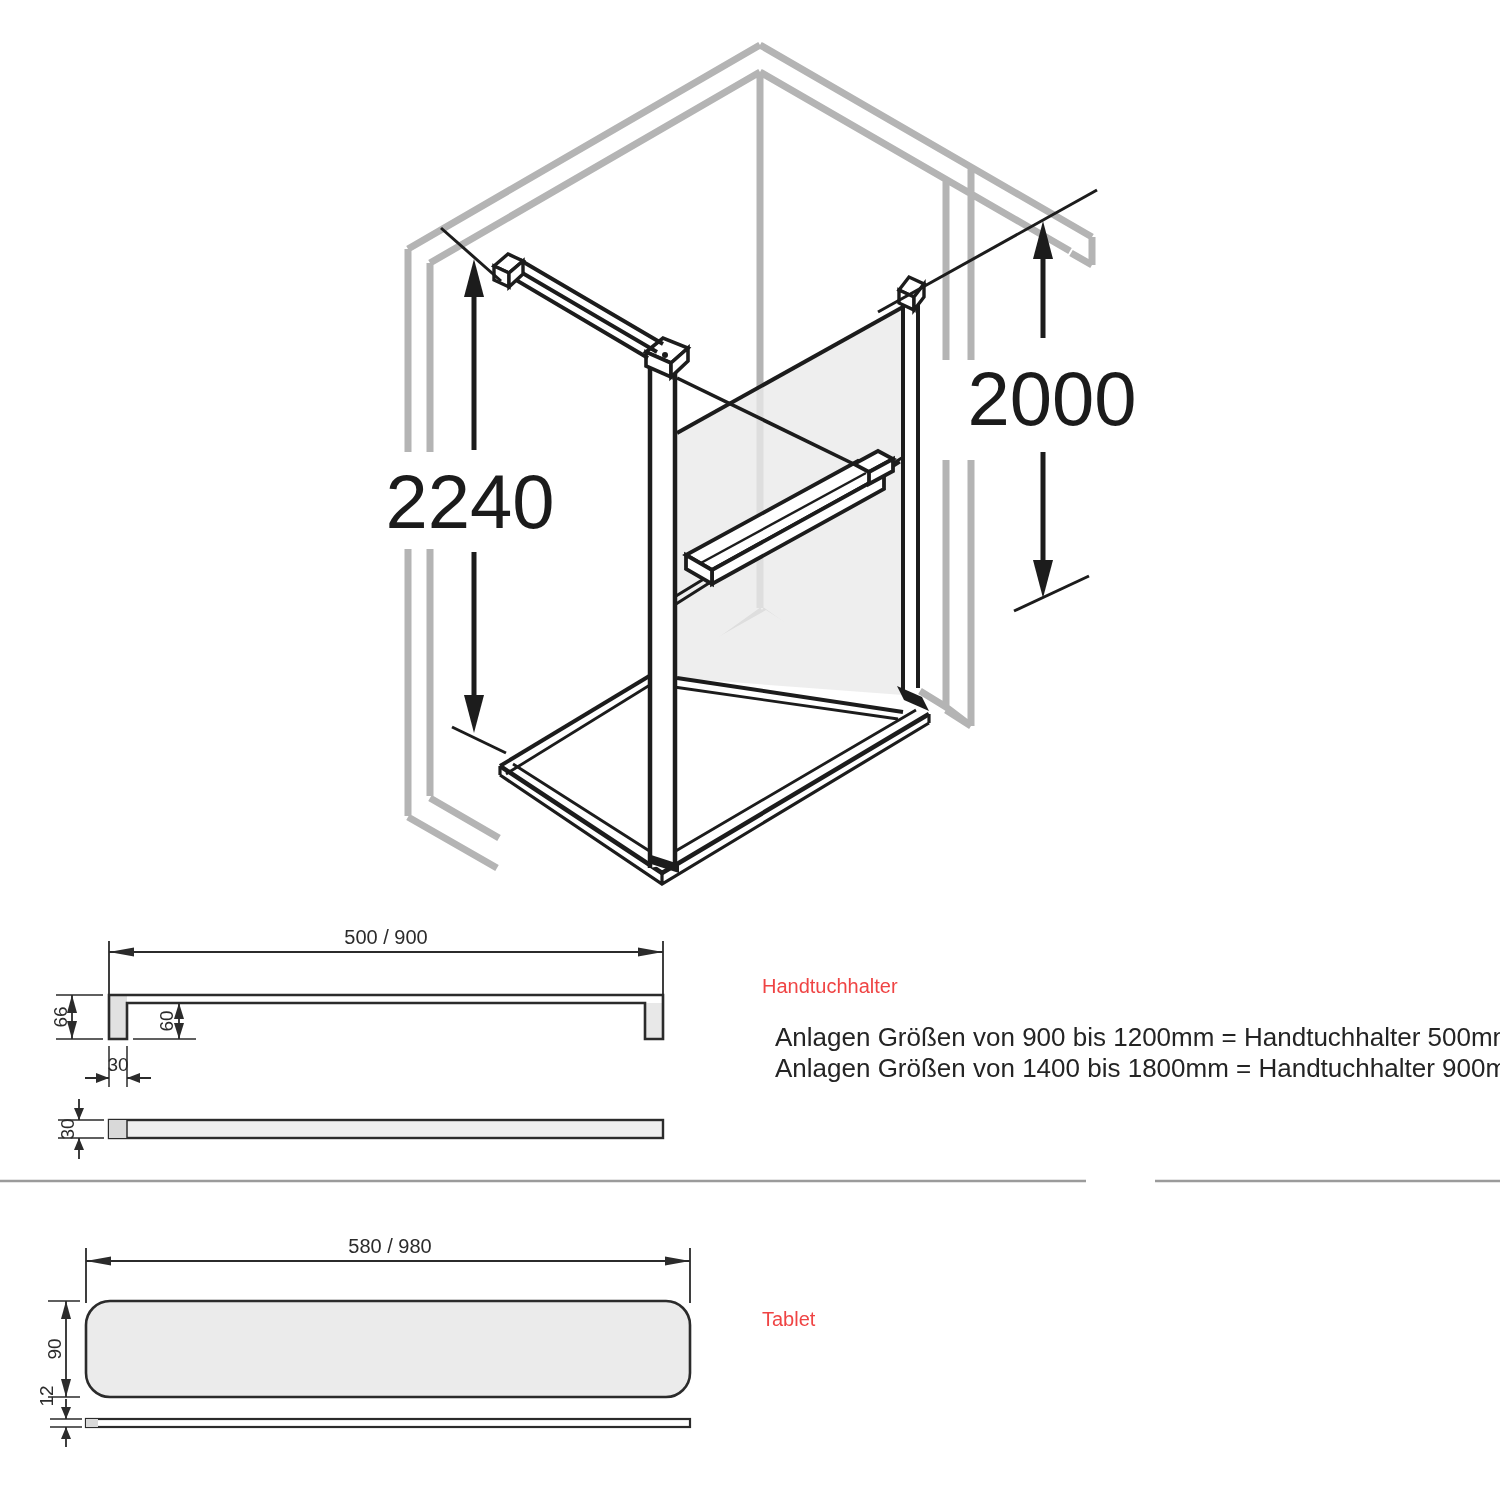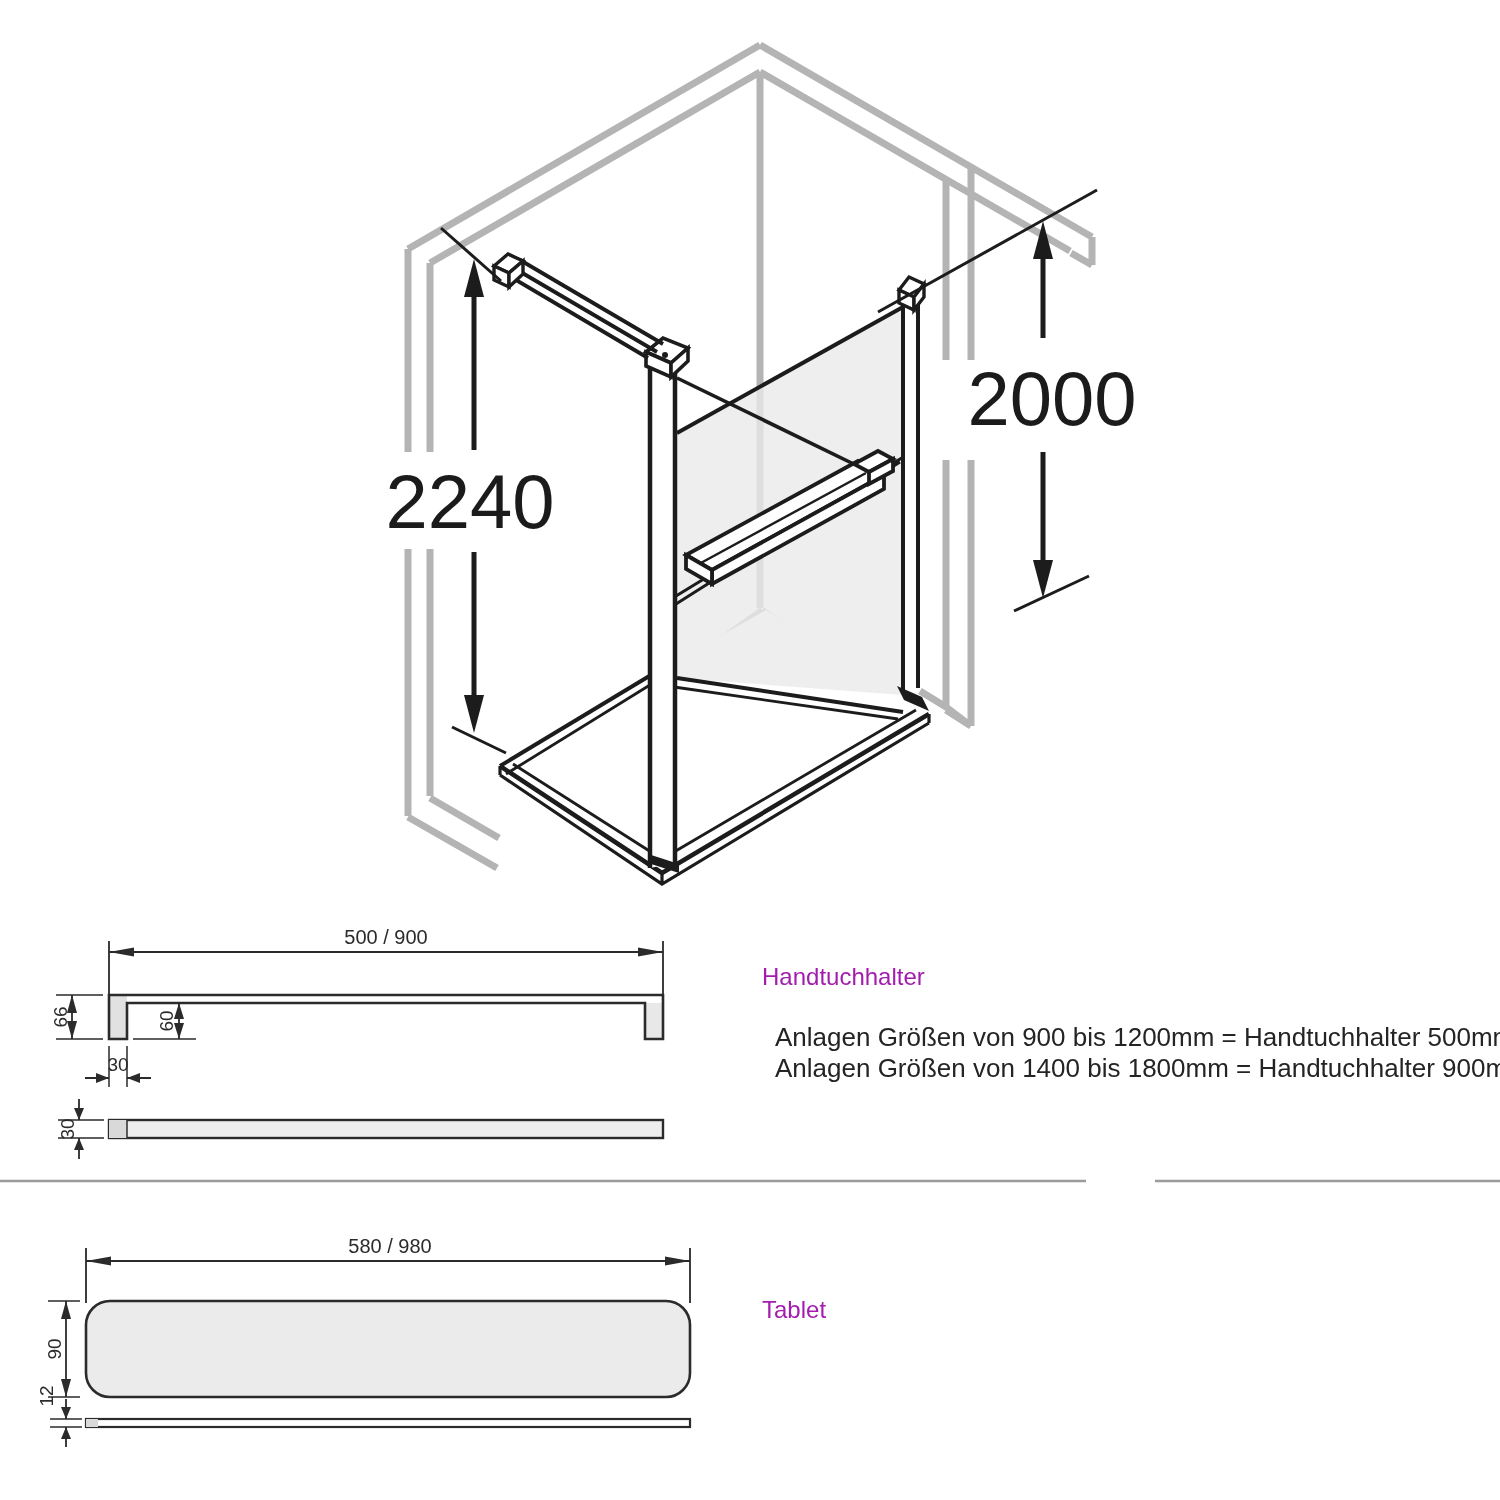--- a/index.html
+++ b/index.html
@@ -3,21 +3,21 @@
 <meta charset="utf-8">
 <style>
   html,body{margin:0;padding:0;background:#fff;}
   #canvas{position:relative;width:1500px;height:1500px;background:#ffffff;overflow:hidden;
           font-family:"Liberation Sans",sans-serif;}
   #drawing{position:absolute;left:0;top:0;}
   .big-dim{font-family:"Liberation Sans",sans-serif;font-size:76px;fill:#1b1b1b;}
   .small-dim{font-family:"Liberation Sans",sans-serif;font-size:20px;fill:#2b2b2b;}
   .tiny-dim{font-family:"Liberation Sans",sans-serif;font-size:19px;fill:#2b2b2b;}
   .txtblock{position:absolute;color:#242424;font-size:26px;line-height:31px;white-space:nowrap;}
-  .heading{position:absolute;color:#a21caf;font-size:24px;white-space:nowrap;}
+  .heading{position:absolute;color:#ef4444;font-size:20px;white-space:nowrap;margin-top:12px;}
 </style>
 </head>
 <body>
 
 <div id="canvas">
 
 <svg id="drawing" width="1500" height="1500" viewBox="0 0 1500 1500">
 
   <g>
 

